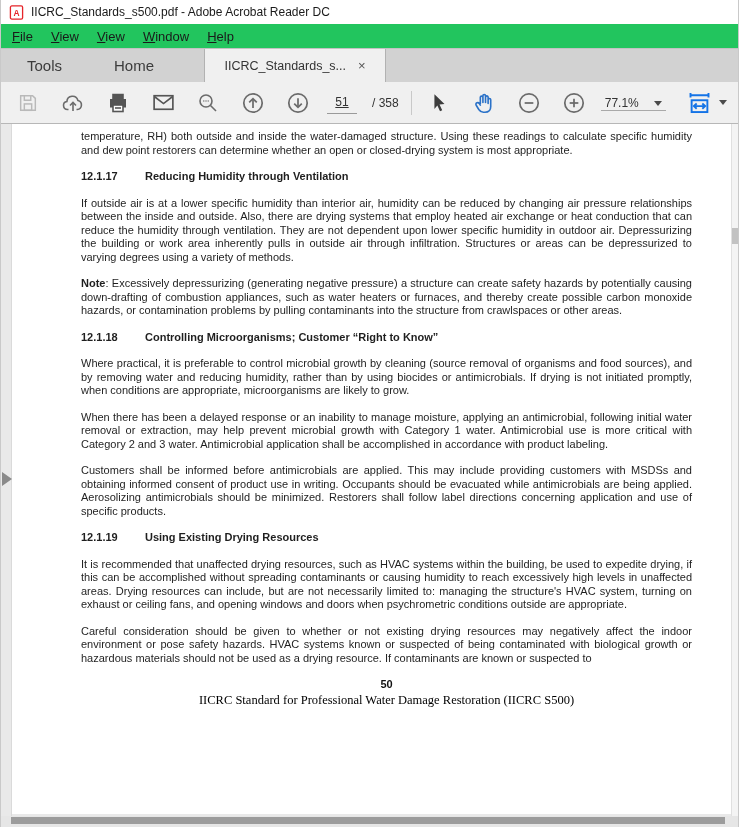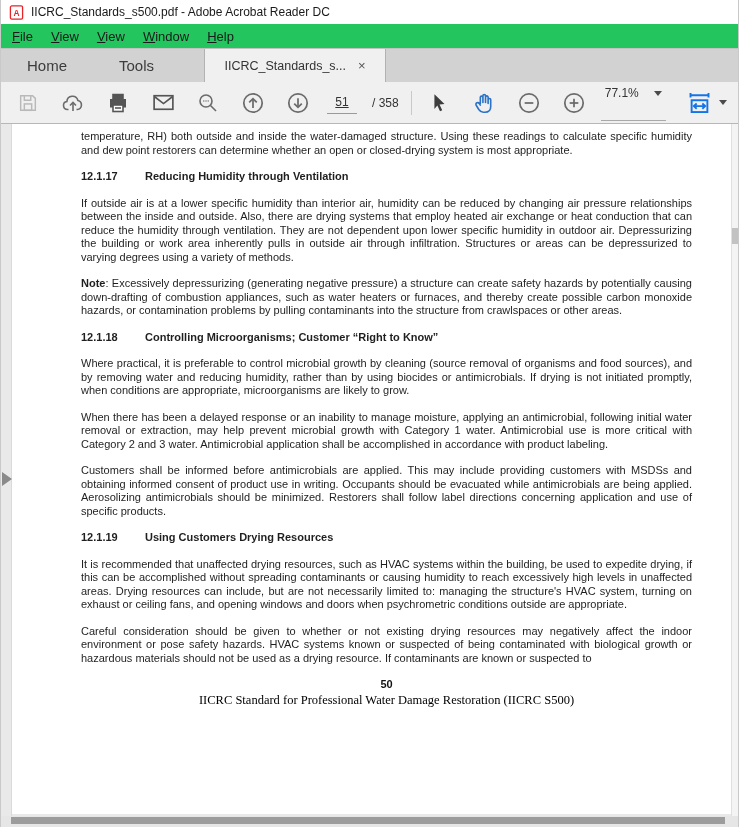--- a/index.html
+++ b/index.html
@@ -23,21 +23,21 @@
   .tab-close { font-size:13px; color:#555; line-height:1; cursor:default; }
 
   
   .toolbar { height:42px; background:#f0f0f0; border-bottom:1px solid #b7b7b7; display:flex; align-items:center; padding:0 12px; }
   .tbtn { width:30px; height:30px; display:flex; align-items:center; justify-content:center; flex:0 0 auto; }
   .tb-gap { margin-left:15px; }
   .tb-sep { width:1px; height:24px; background:#c9c9c9; margin:0 12px; flex:0 0 auto; }
   .page-group { display:flex; align-items:center; margin-left:14px; font-size:12px; color:#333; }
   .page-input { width:30px; height:22px; border:none; border-bottom:1px solid #9a9a9a; background:transparent; text-align:center; font-size:12px; font-family:"Liberation Sans",sans-serif; color:#333;text-decoration:underline; }
   .page-total { margin-left:15px; white-space:nowrap; }
-  .zoom-group { display:flex; align-items:center; gap:15px; margin-left:12px; padding:2px 4px 20px 4px; border-bottom:1px solid #a9a9a9; font-size:12px; color:#333; }
+  .zoom-group { display:flex; align-items:center; gap:15px; margin-left:12px; padding:2px 4px 0 4px; border-bottom:1px solid #a9a9a9; font-size:12px; color:#333; }
   .caret { width:0; height:0; border-left:4px solid transparent; border-right:4px solid transparent; border-top:5px solid #4b4b4b; }
   .fit-group { display:flex; align-items:center; gap:6px; margin-left:20px; }
 
   
   .docarea { position:relative; height:703px; background:#e9e9e9; }
   .navstrip { position:absolute; left:0; top:0; bottom:11px; width:11px; background:#e9e9e9; border-right:1px solid #dadada; }
   .nav-expand { position:absolute; left:1px; top:346px; width:15px; height:18px; display:flex; align-items:center; }
   .tri-right { width:0; height:0; border-top:7px solid transparent; border-bottom:7px solid transparent; border-left:10px solid #8a8a8a; }
 
   .pdfpage { position:absolute; left:11px; top:0; width:721px; height:690px; background:#fff; padding:6px 41px 0 69px; }
@@ -71,22 +71,22 @@
 
   <div class="menubar">
     <span class="menu-item">File</span>
     <span class="menu-item">View</span>
     <span class="menu-item">View</span>
     <span class="menu-item">Window</span>
     <span class="menu-item">Help</span>
   </div>
 
   <div class="tabbar">
+    <div class="tab-plain">Tools</div>
     <div class="tab-plain">Home</div>
-    <div class="tab-plain">Tools</div>
     <div class="tab-active">
       <span>IICRC_Standards_s...</span>
       <span class="tab-close">×</span>
     </div>
   </div>
 
   <div class="toolbar">
     <div class="tbtn">
       <svg width="22" height="22" viewBox="0 0 24 24" fill="none" stroke="#b9b9b9" stroke-width="1.6">
         <path d="M4 4h13l3 3v13H4z"></path>
@@ -197,21 +197,21 @@
       <p><span class="note-label">Note</span><span>: Excessively depressurizing (generating negative pressure) a structure can create safety hazards by potentially causing down-drafting of combustion appliances, such as water heaters or furnaces, and thereby create possible carbon monoxide hazards, or contamination problems by pulling contaminants into the structure from crawlspaces or other areas.</span></p>
 
       <h3 class="doc-h">
         <span class="hnum">12.1.18</span><span>Controlling Microorganisms; Customer “Right to Know”</span>
       </h3>
       <p>Where practical, it is preferable to control microbial growth by cleaning (source removal of organisms and food sources), and by removing water and reducing humidity, rather than by using biocides or antimicrobials.  If drying is not initiated promptly, when conditions are appropriate, microorganisms are likely to grow.</p>
       <p>When there has been a delayed response or an inability to manage moisture, applying an antimicrobial, following initial water removal or extraction, may help prevent microbial growth with Category 1 water.  Antimicrobial use is more critical with Category 2 and 3 water.  Antimicrobial application shall be accomplished in accordance with product labeling.</p>
       <p>Customers shall be informed before antimicrobials are applied.  This may include providing customers with MSDSs and obtaining informed consent of product use in writing.  Occupants should be evacuated while antimicrobials are being applied.  Aerosolizing antimicrobials should be minimized.  Restorers shall follow label directions concerning application and use of specific products.</p>
 
       <h3 class="doc-h">
-        <span class="hnum">12.1.19</span><span>Using Customers Drying Resources</span>
+        <span class="hnum">12.1.19</span><span>Using Existing Drying Resources</span>
       </h3>
       <p>It is recommended that unaffected drying resources, such as HVAC systems within the building, be used to expedite drying, if this can be accomplished without spreading contaminants or causing humidity to reach excessively high levels in unaffected areas.  Drying resources can include, but are not necessarily limited to: managing the structure's HVAC system, turning on exhaust or ceiling fans, and opening windows and doors when psychrometric conditions outside are appropriate.</p>
       <p>Careful consideration should be given to whether or not existing drying resources may negatively affect the indoor environment or pose safety hazards.  HVAC systems known or suspected of being contaminated with biological growth or hazardous materials should not be used as a drying resource.  If contaminants are known or suspected to</p>
 
       <div class="foot-num">50</div>
       <div class="foot-line">IICRC Standard for Professional Water Damage Restoration (IICRC S500)</div>
     </div>
 
     <div class="vscroll">
       <div class="vthumb"></div>

